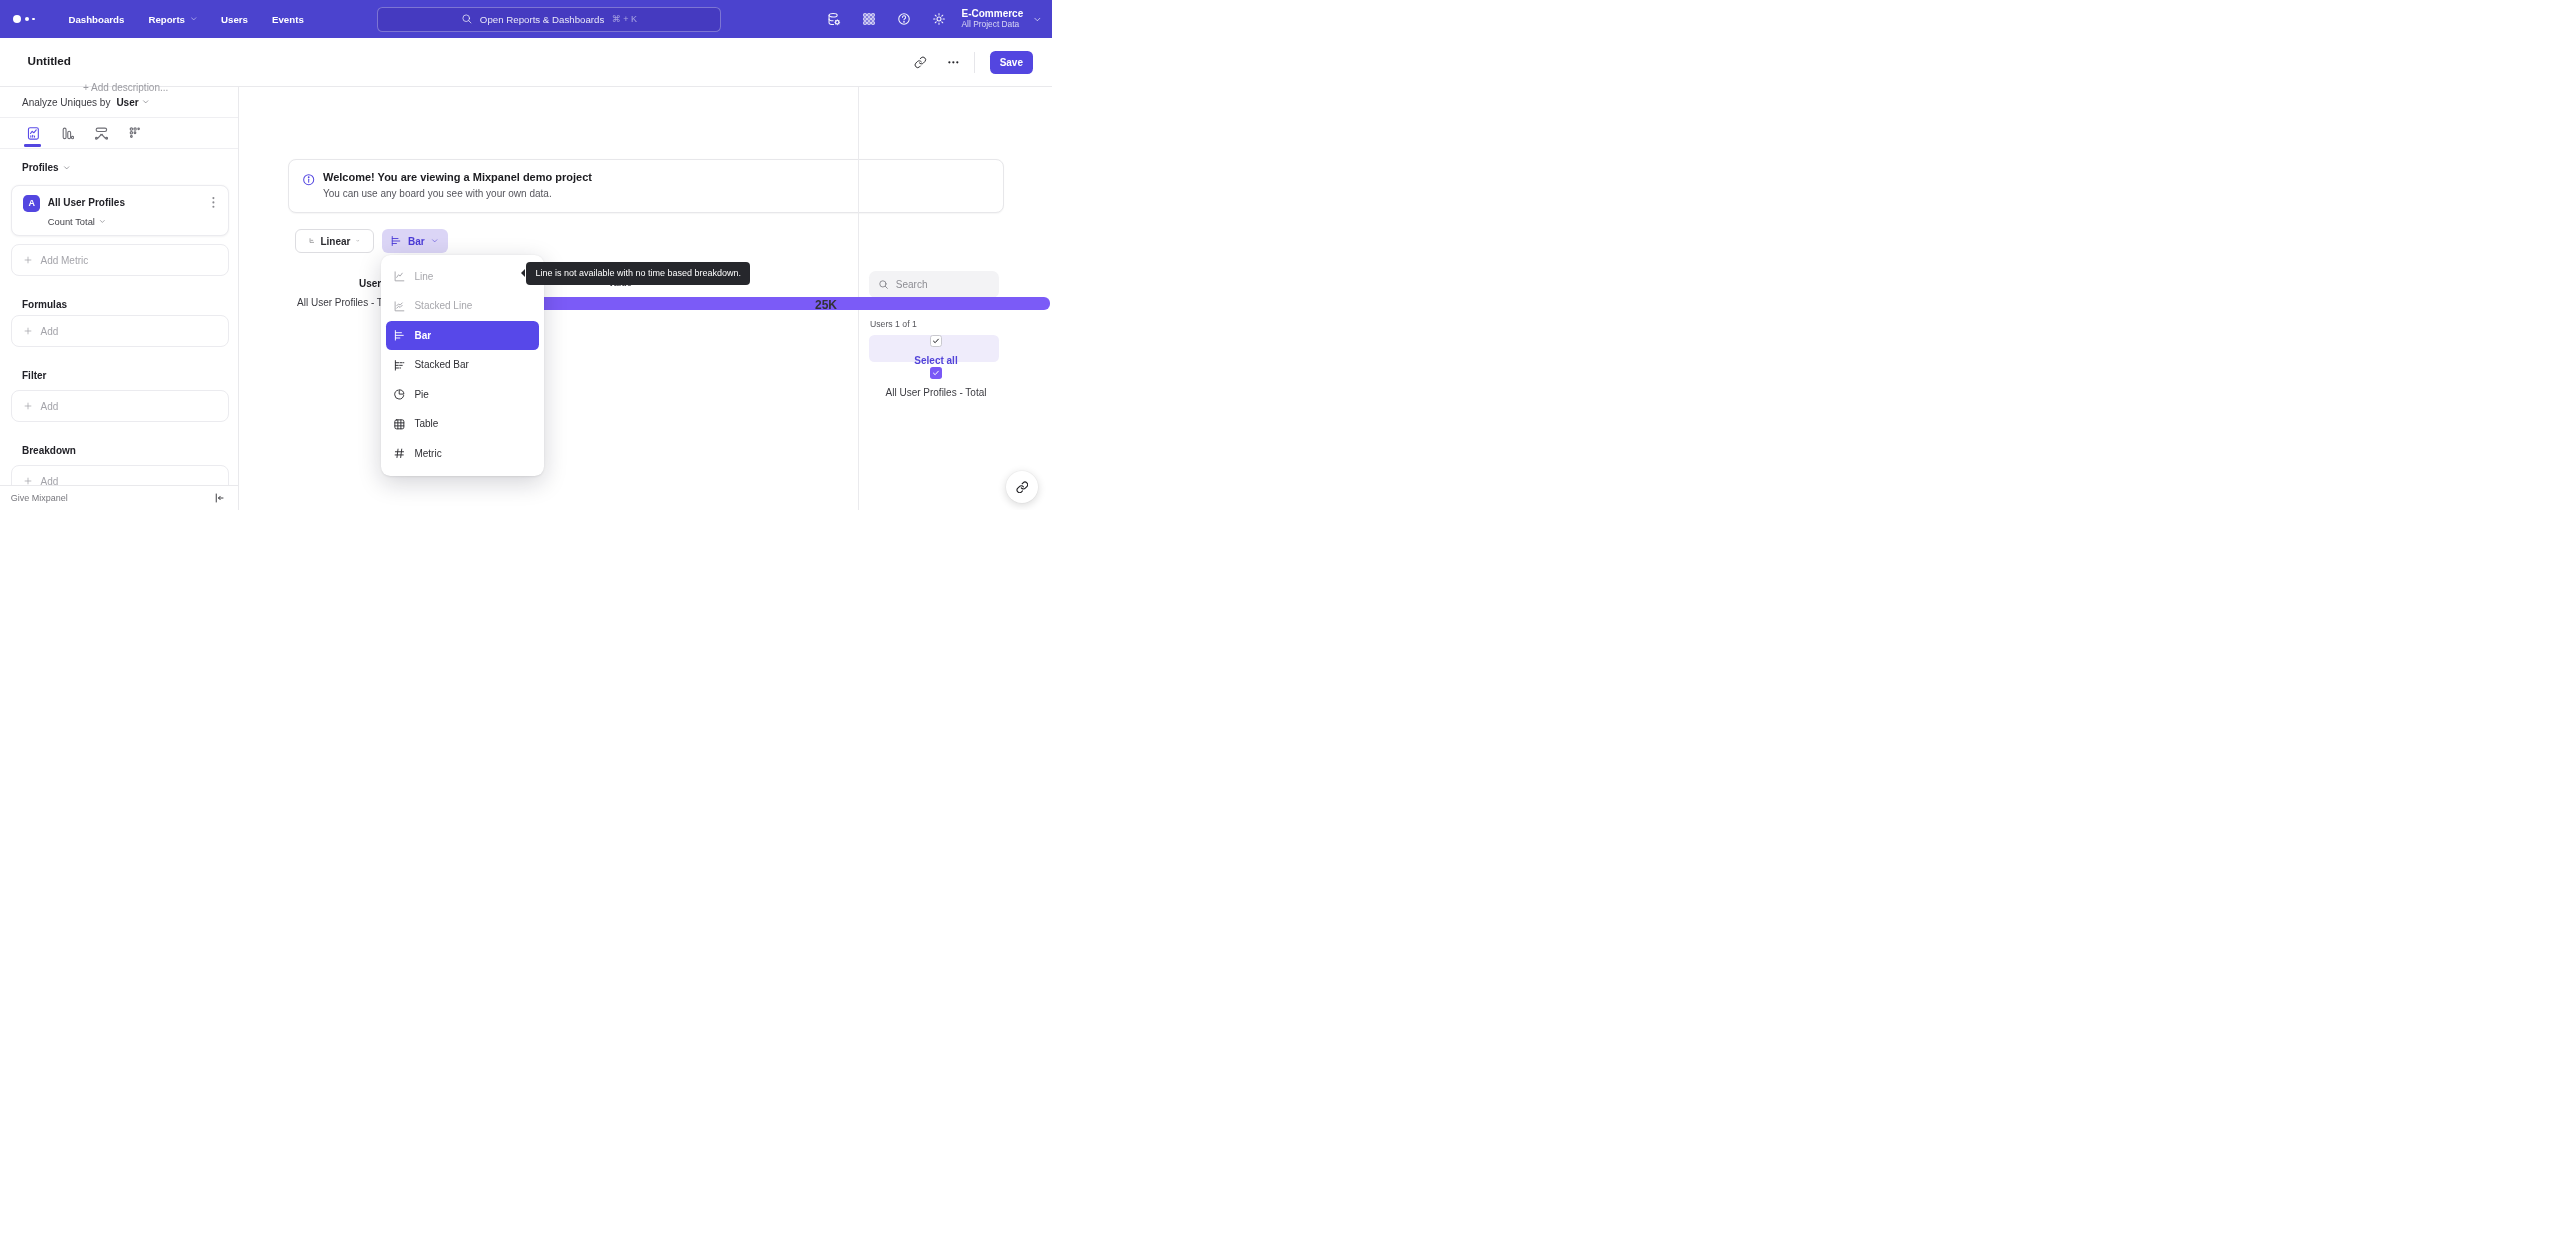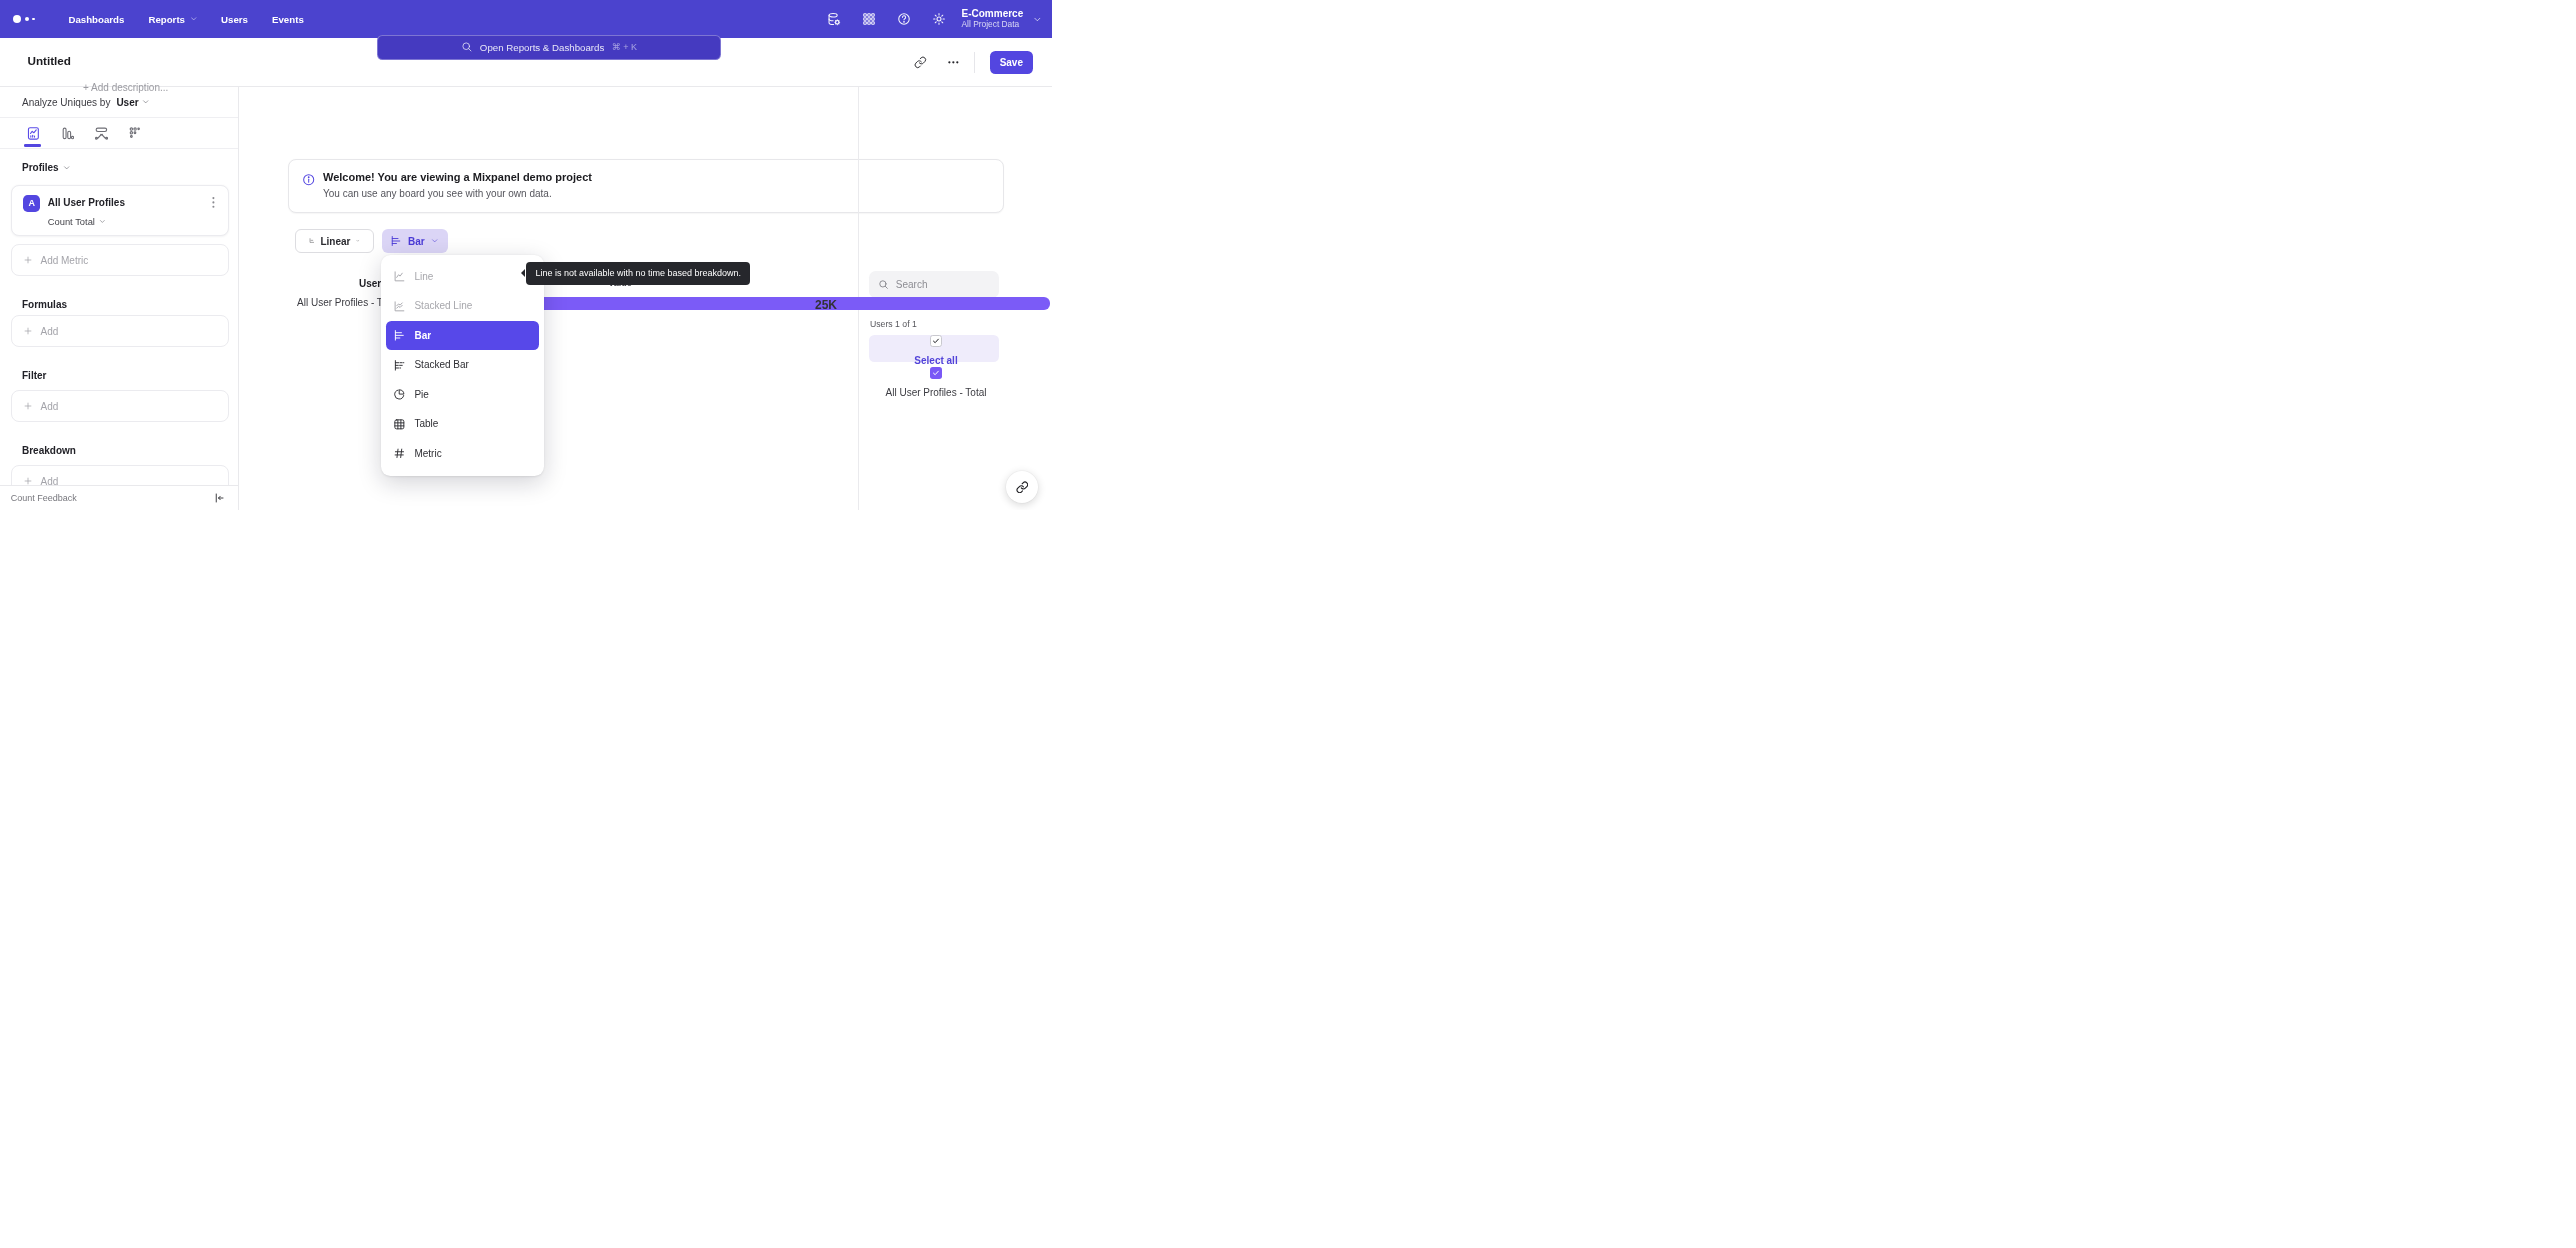--- a/index.html
+++ b/index.html
@@ -10,21 +10,21 @@
 
   
   .topnav { position:absolute; top:0; left:0; right:0; height:38px; background:#4B43CE; display:flex; align-items:center; color:#fff; z-index:50; }
   .logo { display:flex; align-items:center; gap:3.4px; margin-left:13.4px; width:31px; }
   .logo .d1 { width:8px; height:8px; border-radius:50%; background:#fff; }
   .logo .d2 { width:4px; height:4px; border-radius:50%; background:#fff; }
   .logo .d3 { width:2.7px; height:2.7px; border-radius:50%; background:#fff; }
   .navitems { display:flex; align-items:center; margin-left:12px; }
   .navitem { padding:0 12px; height:38px; display:flex; align-items:center; gap:4.7px; font-size:9.7px; font-weight:600; cursor:pointer;justify-content:center; }
   .navitem svg { opacity:.9; }
-  .nav-search { position:absolute; left:377px; top:6.7px; width:344px; height:25px; background:#453AC0; border:0.7px solid rgba(255,255,255,.30); border-radius:5.4px; display:flex; align-items:center; justify-content:center; gap:7.4px; cursor:text;margin-top:28px; }
+  .nav-search { position:absolute; left:377px; top:6.7px; width:344px; height:25px; background:#453AC0; border:0.7px solid rgba(255,255,255,.30); border-radius:5.4px; display:flex; align-items:center; justify-content:center; gap:7.4px; cursor:text; }
   .nav-search .ph { font-size:9.7px; color:rgba(255,255,255,.88); }
   .nav-search .sc { font-size:9px; color:rgba(255,255,255,.52); }
   .nav-right { position:absolute; right:10.7px; top:0; height:38px; display:flex; align-items:center; }
   .nav-ic { width:14px; height:14px; color:#fff; margin-left:21px; cursor:pointer; opacity:.95; }
   .project { margin-left:16px; display:flex; flex-direction:column; line-height:1.15; cursor:pointer; }
   .project .pname { font-size:10px; font-weight:700; }
   .project .pscope { font-size:8.4px; color:rgba(255,255,255,.78); }
   .project-chev { margin-left:9.4px; color:#fff; cursor:pointer; }
 
   
@@ -318,21 +318,21 @@
     <div class="card add-card" style="top:378px;">
       <svg class="ic" width="10" height="10" viewBox="0 0 24 24">
           <line x1="12" y1="5" x2="12" y2="19"></line>
           <line x1="5" y1="12" x2="19" y2="12"></line>
         </svg>
       <span>Add</span>
     </div>
   </div>
 
   <div class="sb-footer">
-    <span class="feedback">Count Feedback</span>
+    <span class="feedback">Give Mixpanel</span>
     <svg class="ic collapse-ic" viewBox="0 0 24 24">
         <path d="M6.5 4v16"></path>
         <path d="M20 12h-9"></path>
         <path d="M14.5 8.5 11 12l3.5 3.5"></path>
       </svg>
   </div>
 </div>
 
 <div class="main">
 

